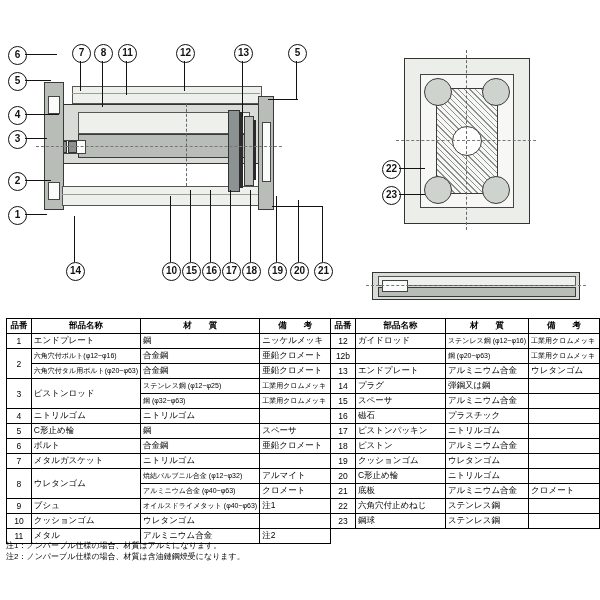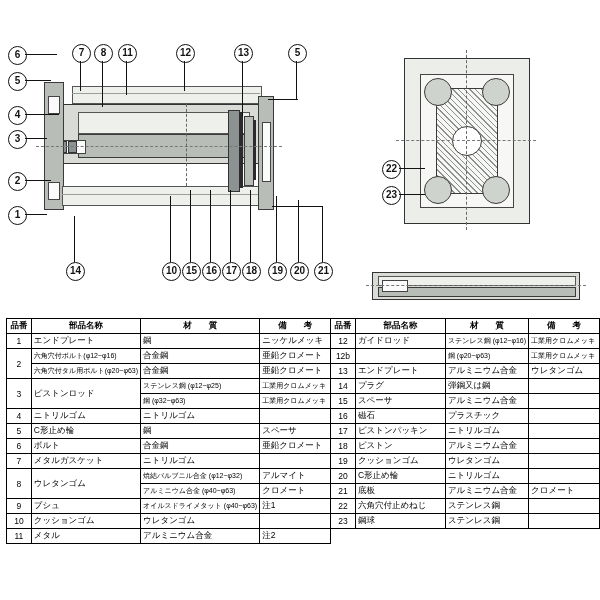--- a/index.html
+++ b/index.html
@@ -298,13 +298,17 @@
       <td class="mat">アルミニウム合金</td>
       <td class="rem">注2</td>
       <td style="border:none;"></td>
           <td style="border:none;"></td>
           <td style="border:none;"></td>
           <td style="border:none;"></td>
     </tr>
   </tbody>
     </table>
 
+  <div class="notes">
+    <div>注1：ノンパーブル仕様の場合、材質はアルミになります。</div>
+    <div>注2：ノンパーブル仕様の場合、材質は含油鏈鋼焼受になります。</div>
+  </div>
 </div>
 
 </body></html>

